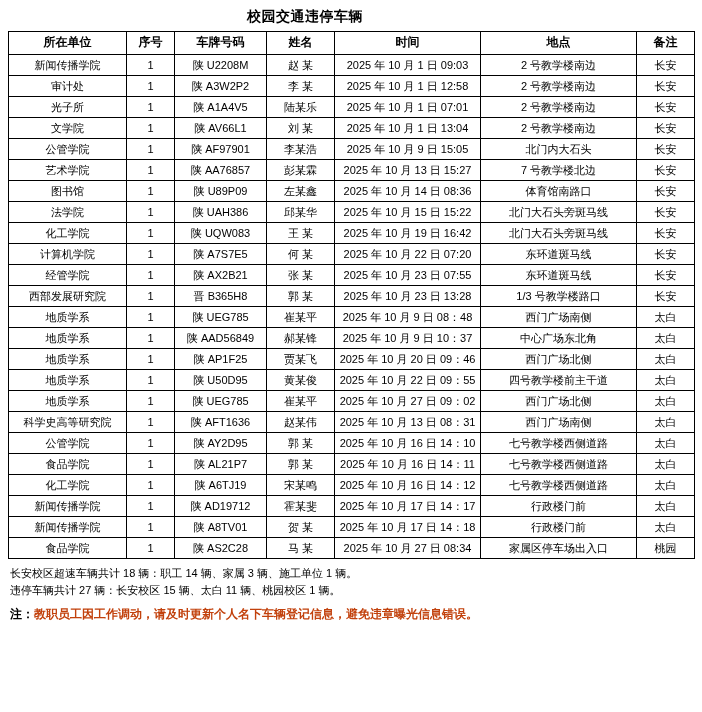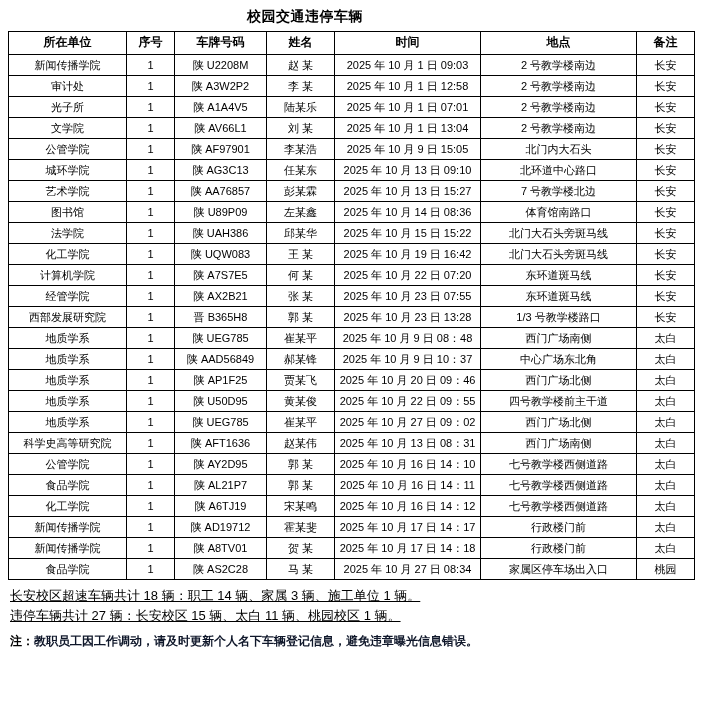--- a/index.html
+++ b/index.html
@@ -53,36 +53,35 @@
   }
   col.c-unit   { width: 118px; }
   col.c-index  { width: 48px; }
   col.c-plate  { width: 92px; }
   col.c-name   { width: 68px; }
   col.c-time   { width: 146px; }
   col.c-place  { width: 156px; }
   col.c-remark { width: 58px; }
 
   .summary {
-    font-size: 13px;
+    font-size: 11px;
     line-height: 1.55;
     margin-top: 6px;
     padding-left: 2px;
-    text-decoration: underline;
   }
   .summary div { white-space: nowrap; }
   .notice {
     font-size: 12px;
     font-weight: bold;
     margin-top: 7px;
     padding-left: 2px;
     white-space: nowrap;
   }
   .notice .label { color: #000; }
-  .notice .body { color: #0f172a; margin-top: 28px; }
+  .notice .body { color: #c2410c; margin-top: 28px; }
 </style>
 </head>
 <body>
 
 <div class="page">
 
   <div class="doc-title">校园交通违停车辆</div>
 
   <table class="violations">
     <colgroup>
@@ -145,29 +144,20 @@
         <tr>
           <td>公管学院</td>
           <td>1</td>
           <td>陕 AF97901</td>
           <td>李某浩</td>
           <td>2025 年 10 月 9 日 15:05</td>
           <td>北门内大石头</td>
           <td>长安</td>
         </tr>
         <tr>
-          <td>城环学院</td>
-          <td>1</td>
-          <td>陕 AG3C13</td>
-          <td>任某东</td>
-          <td>2025 年 10 月 13 日 09:10</td>
-          <td>北环道中心路口</td>
-          <td>长安</td>
-        </tr>
-        <tr>
           <td>艺术学院</td>
           <td>1</td>
           <td>陕 AA76857</td>
           <td>彭某霖</td>
           <td>2025 年 10 月 13 日 15:27</td>
           <td>7 号教学楼北边</td>
           <td>长安</td>
         </tr>
         <tr>
           <td>图书馆</td>

